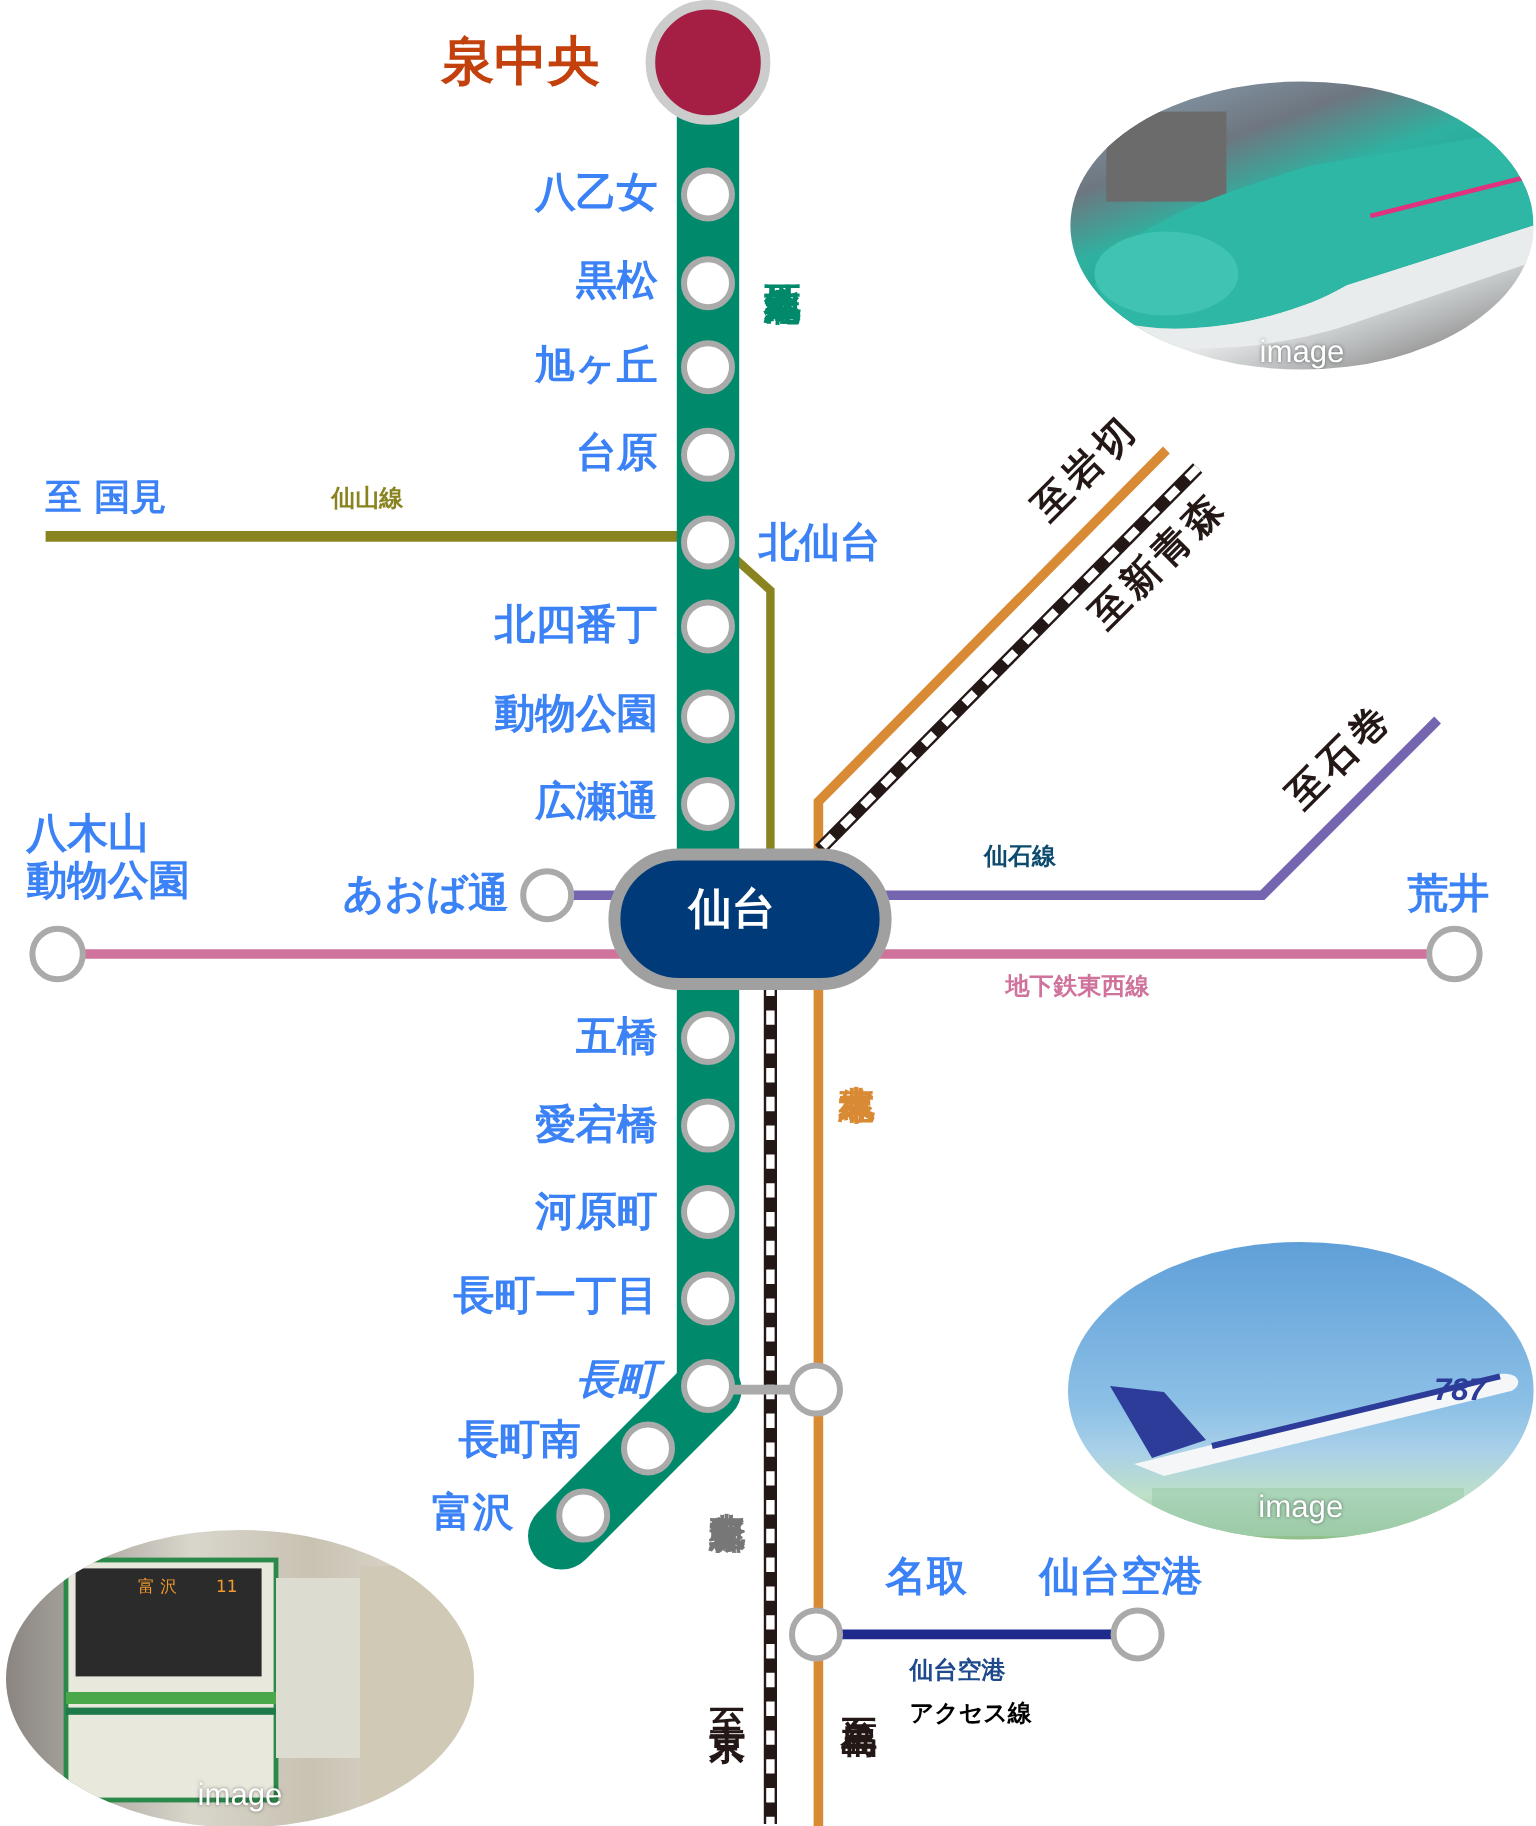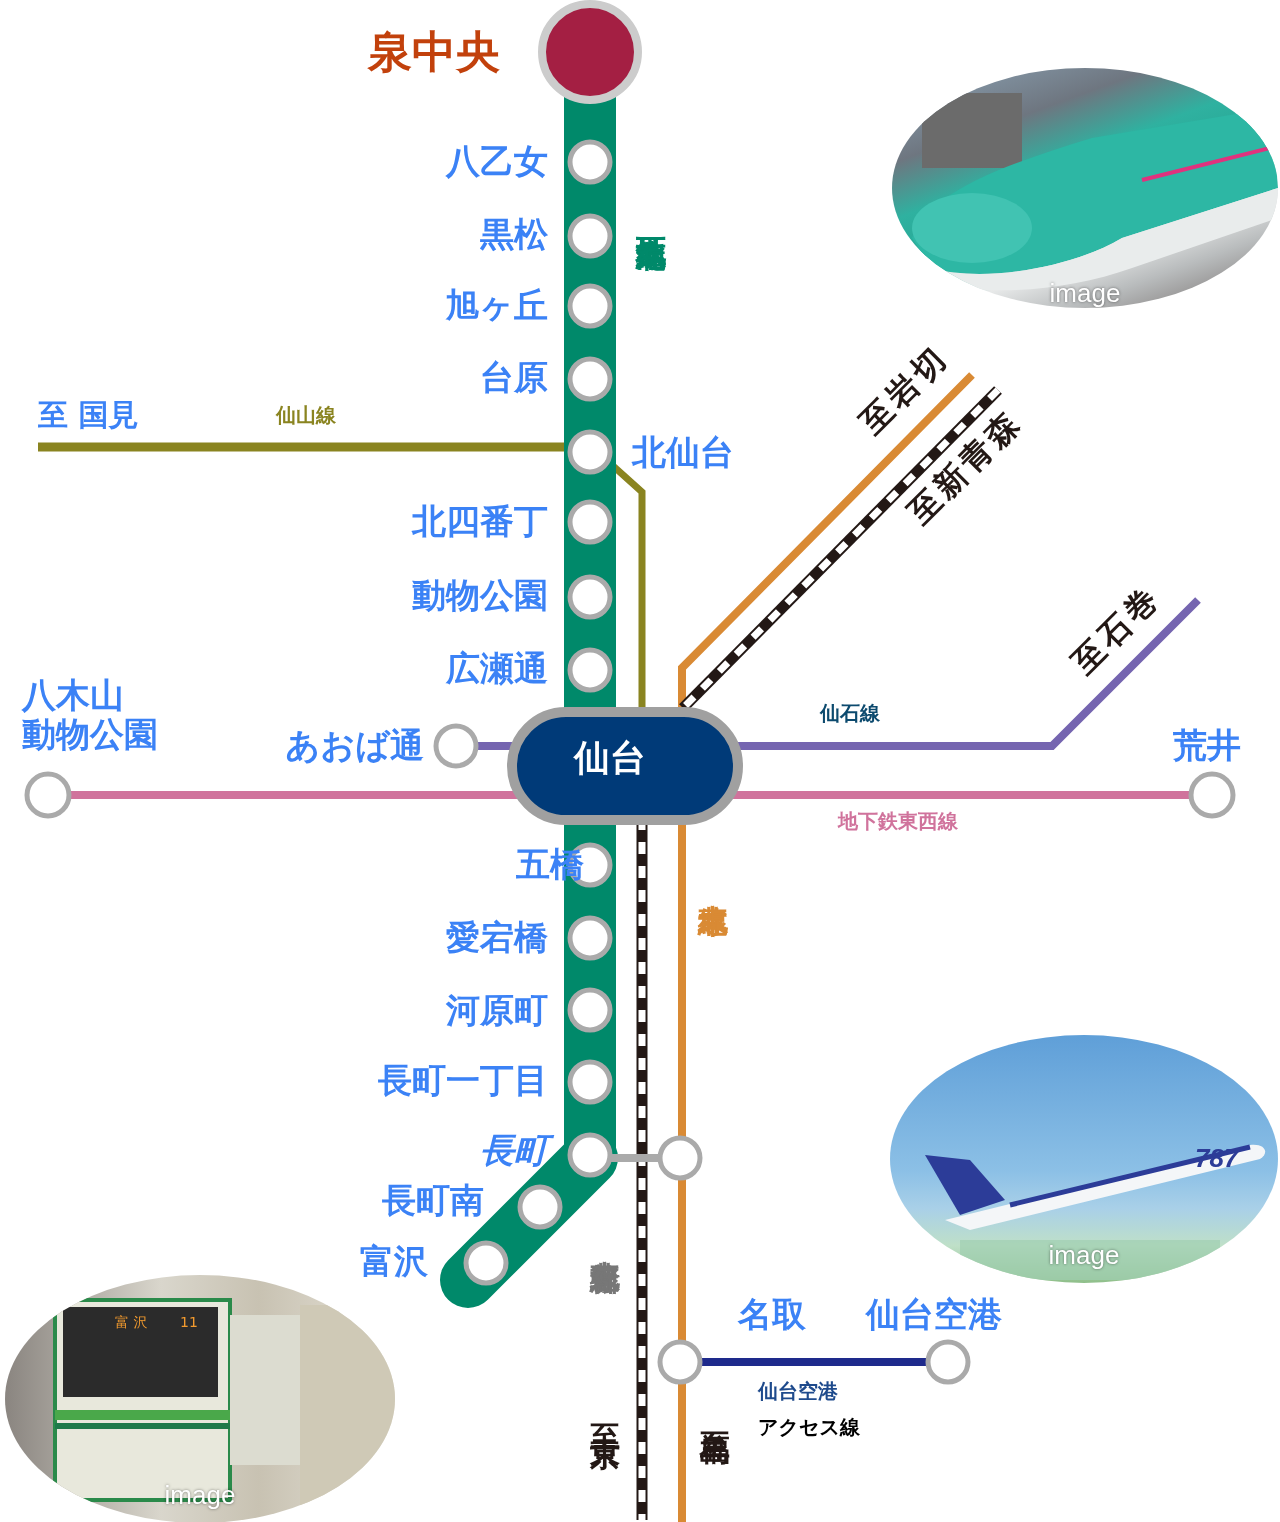--- a/index.html
+++ b/index.html
@@ -133,21 +133,21 @@
 
 <div class="lbl right" style="right:732px; top:143px;">八乙女</div>
 <div class="lbl right" style="right:732px; top:216px;">黒松</div>
 <div class="lbl right" style="right:732px; top:287px;">旭ヶ丘</div>
 <div class="lbl right" style="right:732px; top:359px;">台原</div>
 <div class="lbl" style="left:632px; top:434px;">北仙台</div>
 <div class="lbl right" style="right:732px; top:503px;">北四番丁</div>
 <div class="lbl right" style="right:732px; top:577px;">動物公園</div>
 <div class="lbl right" style="right:732px; top:650px;">広瀬通</div>
 
-<div class="lbl right" style="right:696px; top:846px;">五橋</div>
+<div class="lbl right" style="right:732px; top:846px;">五橋</div>
 <div class="lbl right" style="right:732px; top:919px;">愛宕橋</div>
 <div class="lbl right" style="right:732px; top:992px;">河原町</div>
 <div class="lbl right" style="right:732px; top:1062px;">長町一丁目</div>
 <div class="lbl right" style="right:732px; top:1132px;font-style:italic;">長町</div>
 <div class="lbl right" style="right:796px; top:1182px;">長町南</div>
 <div class="lbl right" style="right:852px; top:1243px;">富沢</div>
 
 <div class="lbl" style="left:22px; top:677px;">八木山</div>
 <div class="lbl" style="left:22px; top:716px;">動物公園</div>
 <div class="lbl right" style="right:856px; top:727px;">あおば通</div>

